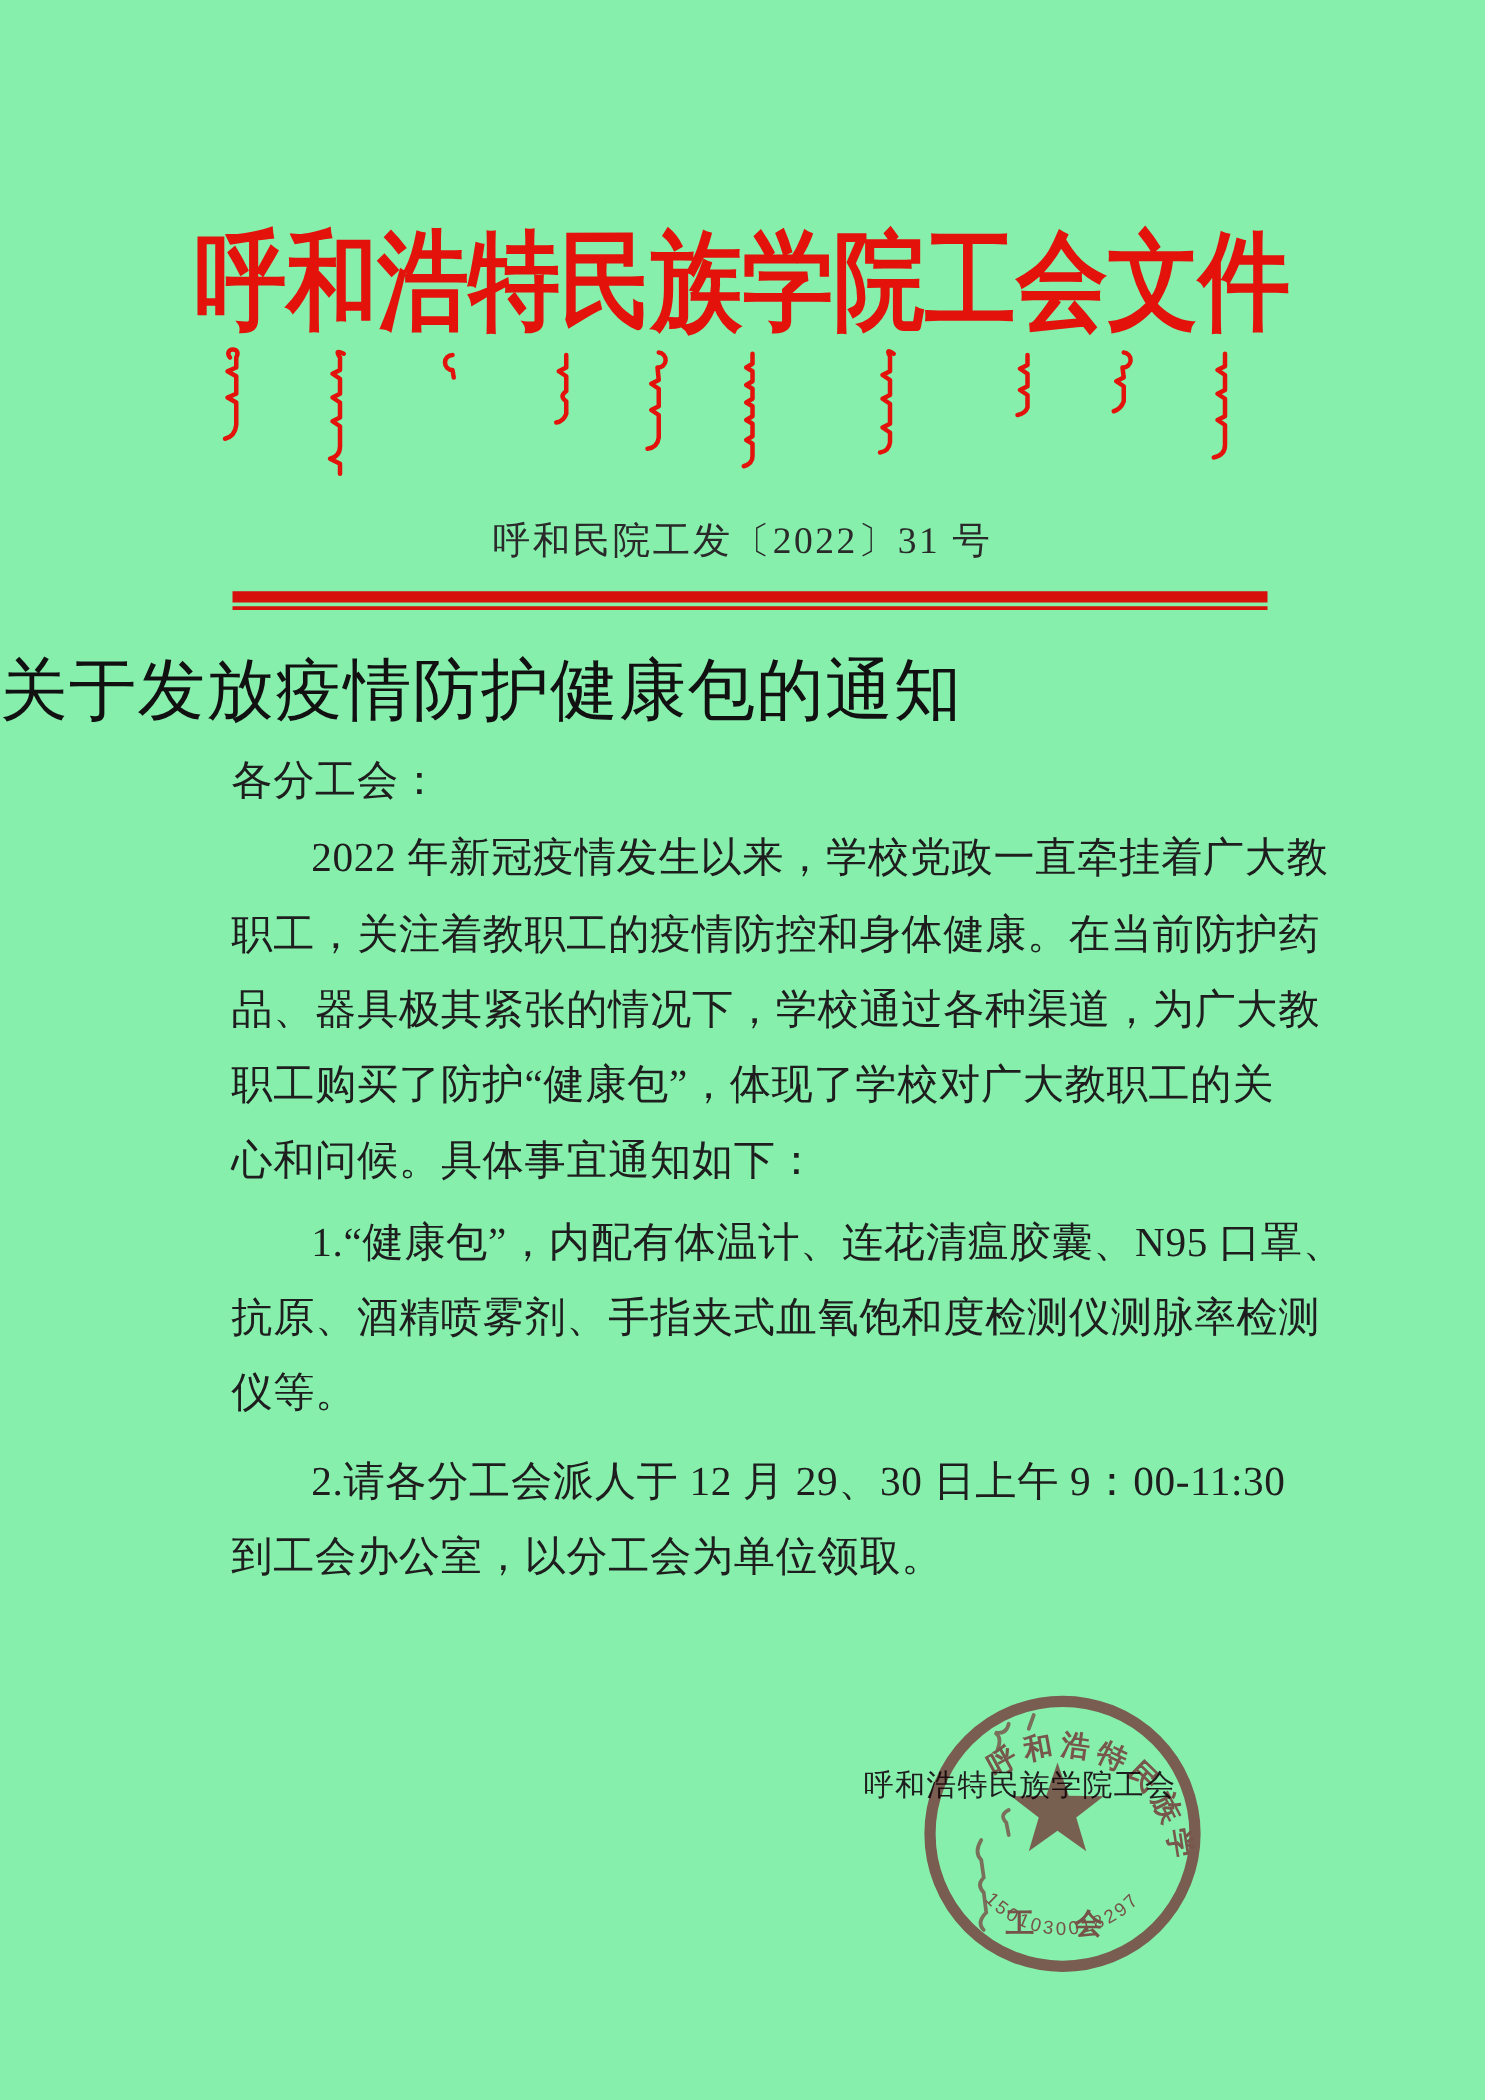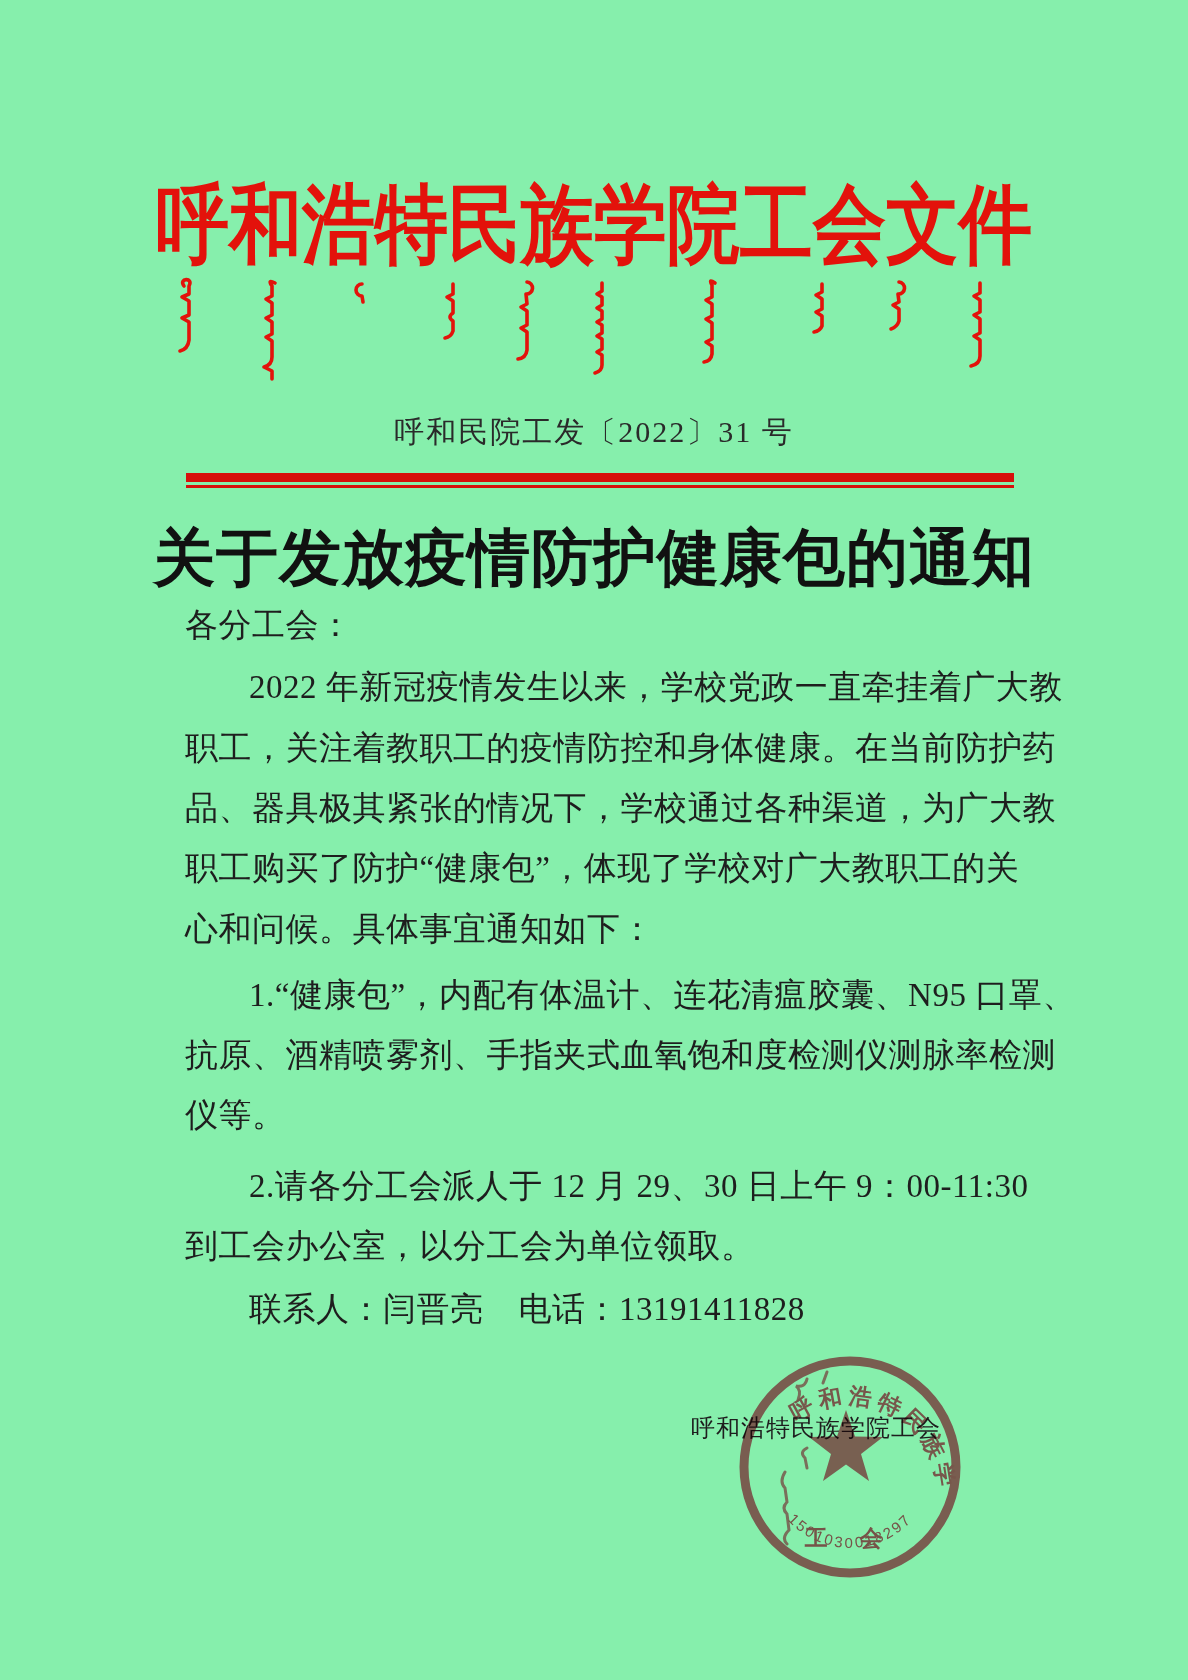--- a/index.html
+++ b/index.html
@@ -18,21 +18,21 @@
   .mongolian-row { position:absolute; top:276px; left:165px; }
   .doc-number {
     position:absolute; top:412px; left:0; width:100%;
     text-align:center; font-size:30px; color:#2a2a2a; white-space:pre;
     letter-spacing:2px;
   }
   .red-rule-thick { position:absolute; top:473px; left:186px; width:828px; height:9px; background:#d6100b; }
   .red-rule-thin  { position:absolute; top:485px; left:186px; width:828px; height:3px; background:#d6100b; }
   .notice-title {
     position:absolute; top:516px; left:0; width:100%;
-    text-align:center; font-size:62px; font-weight:700;
+    font-size:54px; font-weight:400;
     font-family:"Liberation Sans","DejaVu Sans",sans-serif;
     color:#111; letter-spacing:1px; white-space:pre;
   }
   .bline {
     position:absolute; left:185px; font-size:33px; color:#1e1e1e;
     letter-spacing:0.5px; white-space:pre; line-height:40px;
   }
   .indent { left:249px; }
   .sign {
     position:absolute; font-size:24px; color:#1e1e1e; white-space:pre;
@@ -78,21 +78,20 @@
   <div class="bline indent" style="top:667px">2022 年新冠疫情发生以来，学校党政一直牵挂着广大教</div>
   <div class="bline" style="top:788px">品、器具极其紧张的情况下，学校通过各种渠道，为广大教</div>
   <div class="bline" style="top:728px">职工，关注着教职工的疫情防控和身体健康。在当前防护药</div>
   <div class="bline" style="top:848px">职工购买了防护“健康包”，体现了学校对广大教职工的关</div>
   <div class="bline" style="top:909px">心和问候。具体事宜通知如下：</div>
   <div class="bline indent" style="top:975px">1.“健康包”，内配有体温计、连花清瘟胶囊、N95 口罩、</div>
   <div class="bline" style="top:1035px">抗原、酒精喷雾剂、手指夹式血氧饱和度检测仪测脉率检测</div>
   <div class="bline" style="top:1095px">仪等。</div>
   <div class="bline indent" style="top:1166px">2.请各分工会派人于 12 月 29、30 日上午 9：00-11:30</div>
   <div class="bline" style="top:1226px">到工会办公室，以分工会为单位领取。</div>
-  <div class="bline indent" style="top:1289px">联系人：闫晋亮    电话：13191411828</div>
 
   <div class="sign" style="top:1412px; left:691px;">呼和浩特民族学院工会</div>
 
   <div class="seal">
     <svg width="230" height="232" viewBox="0 0 230 232">
       <defs>
         <path id="sealTopArc" d="M 27 140 A 88 88 0 1 1 203 140"></path>
         <path id="sealBotArc" d="M 33 130 A 84 84 0 0 0 197 130"></path>
       </defs>
       <circle cx="115" cy="115" r="106" fill="none" stroke="#e4566a" stroke-width="9"></circle>

